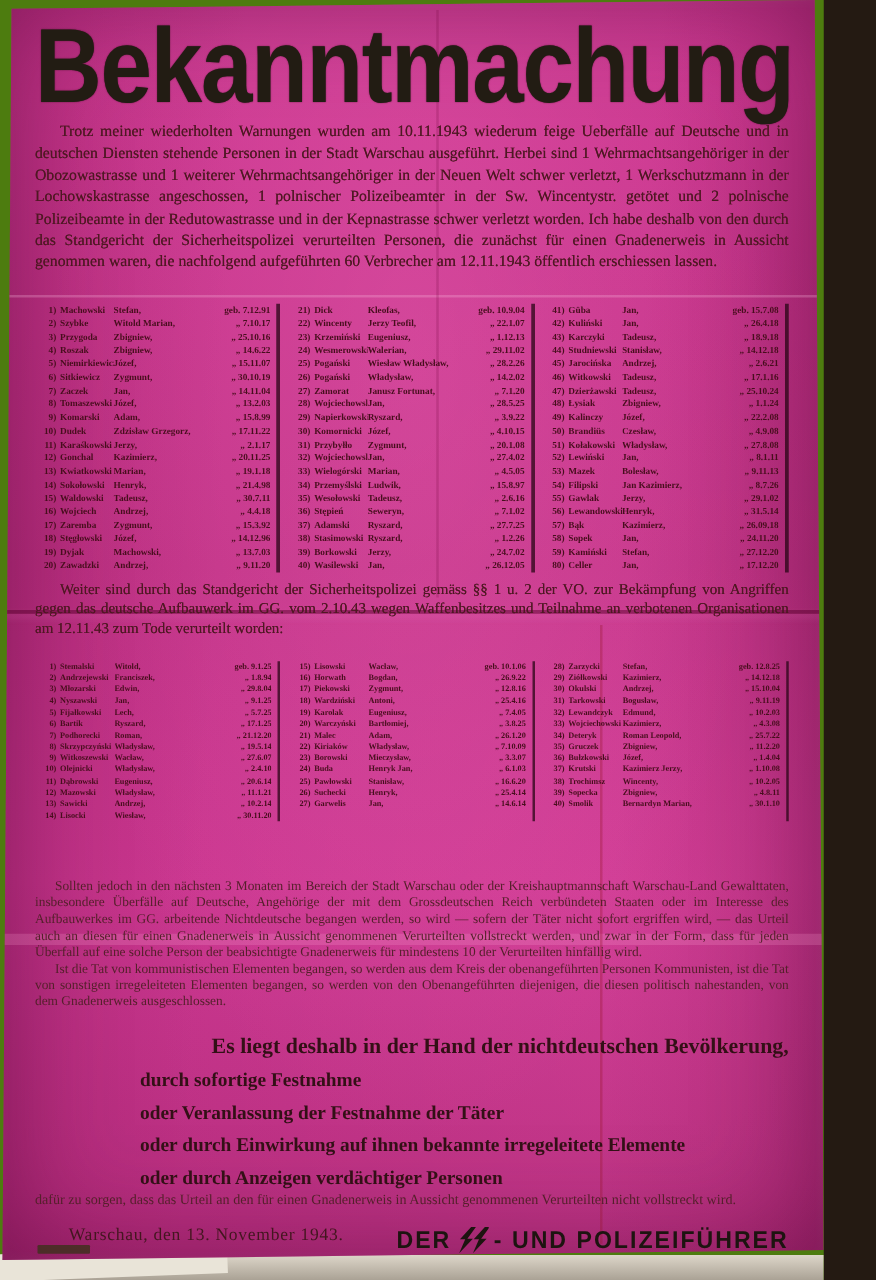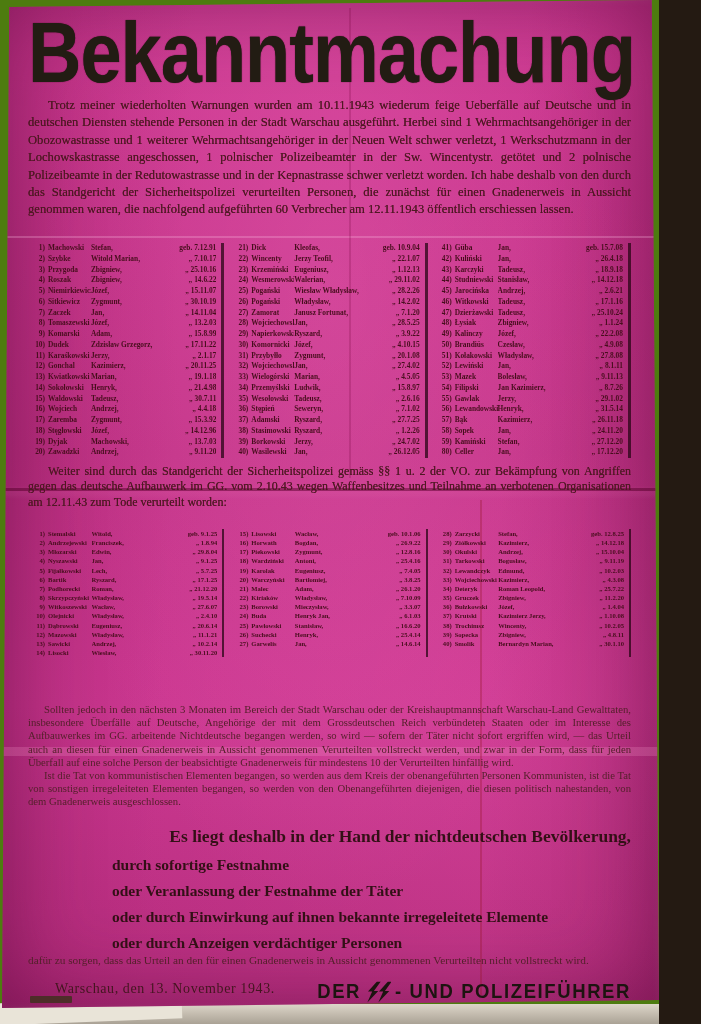--- a/index.html
+++ b/index.html
@@ -429,21 +429,21 @@
           <div class="nrow">
             <span class="cnum">56)</span>
             <span class="csn">Lewandowski</span>
             <span class="cfn">Henryk,</span>
             <span class="cdt">„ 31.5.14</span>
           </div>
           <div class="nrow">
             <span class="cnum">57)</span>
             <span class="csn">Bąk</span>
             <span class="cfn">Kazimierz,</span>
-            <span class="cdt">„ 26.11.18</span>
+            <span class="cdt">„ 26.09.18</span>
           </div>
           <div class="nrow">
             <span class="cnum">58)</span>
             <span class="csn">Sopek</span>
             <span class="cfn">Jan,</span>
             <span class="cdt">„ 24.11.20</span>
           </div>
           <div class="nrow">
             <span class="cnum">59)</span>
             <span class="csn">Kamiński</span>

